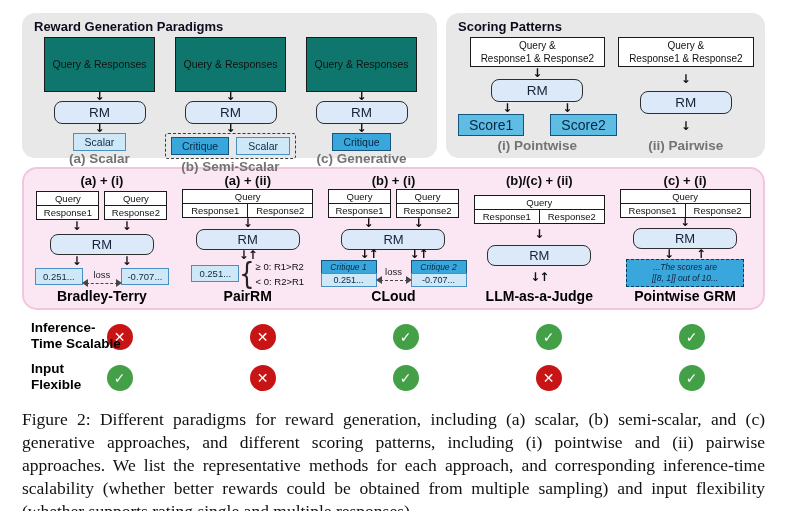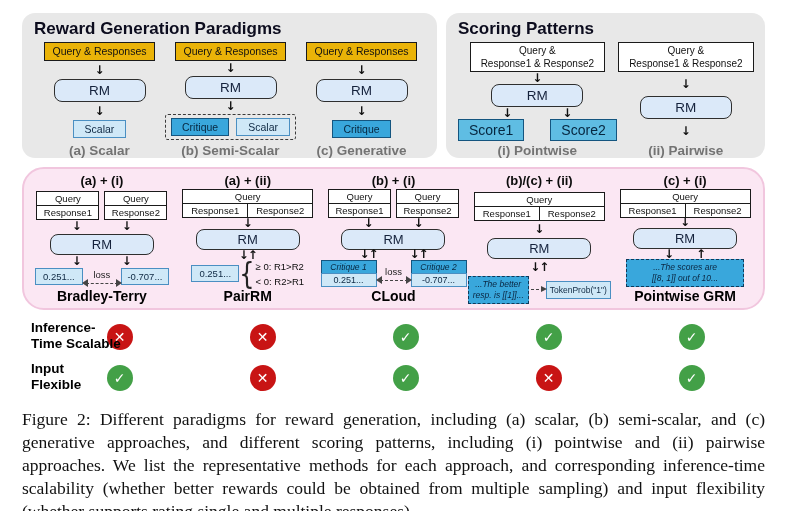--- a/index.html
+++ b/index.html
@@ -4,37 +4,37 @@
 <style>
   * { box-sizing: border-box; margin: 0; padding: 0; }
   html,body { width: 787px; background: #ffffff; font-family: "Liberation Sans", sans-serif; }
   .page { width: 787px; height: 511px; overflow: hidden; background:#fff; }
 
   
   .top-row { display:flex; gap:9px; padding:13px 22px 0 22px; }
   .panel { background:#e8e8e8; border-radius:13px; padding:6px 10px 7px 12px; height:145px; }
   .panel-left { width:415px; }
   .panel-right { flex:1; }
-  .panel-title { font-size:17px; font-weight:bold; color:#0c0c1e; margin-bottom:2px; }
+  .panel-title { font-size:13px; font-weight:bold; color:#0c0c1e; margin-bottom:2px; }
   .cols { display:flex; height:118px; }
   .pcol { flex:1; display:flex; flex-direction:column; align-items:center; justify-content:space-between; padding:1px 0; }
-  .io { background:#eab308; border:1.5px solid #1a1a1a; font-size:10.5px; color:#111; padding:2px 8px; line-height:1.25; white-space:nowrap; }
+  .io { background:#0f766e; border:1.5px solid #1a1a1a; font-size:10.5px; color:#111; padding:20px 8px; line-height:1.25; white-space:nowrap; }
   .io2 { background:#fff; border:1.5px solid #1a1a1a; font-size:10px; color:#111; padding:1px 10px; text-align:center; line-height:1.3; }
   .rm { background:#dbe9f9; border:1.4px solid #2e2e2e; border-radius:8px; width:92px; text-align:center; font-size:13.5px; color:#15223c; padding:3px 0; }
   .arr, .arrp { font-family:"DejaVu Sans", sans-serif; font-size:12px; line-height:9px; color:#111; font-weight:bold; }
   .arr-spread { display:flex; width:120px; justify-content:space-around; }
   .out-light { background:#cfe8f7; border:1.5px solid #4a8fc2; font-size:10.5px; color:#0e2842; padding:2px 11px; text-align:center; }
   .out-dark  { background:#39a7dc; border:1.5px solid #14557f; font-size:10.5px; color:#06263f; padding:2px 10px; }
   .out-score { background:#5fbde3; border:1.5px solid #14557f; font-size:14px; color:#06263f; padding:2px 10px; text-align:center; }
   .dashed-group { border:1.8px dashed #3a3a3a; border-radius:3px; padding:3px 5px; display:flex; gap:7px; }
   .sub-cap { font-weight:bold; font-size:13.5px; color:#737373; }
   .two-out { display:flex; gap:26px; }
 
   
-  .pink { margin:9px 22px 0 22px; height:143px; background:#fbe7f3; border:2px solid #f1c6de; border-radius:22px; display:flex; padding:5px 5px 4px 5px; }
+  .pink { margin:9px 22px 0 22px; height:143px; background:#fbe7f3; border:2px solid #f1c6de; border-radius:15px; display:flex; padding:5px 5px 4px 5px; }
   .mcol { flex:1; min-width:0; display:flex; flex-direction:column; align-items:center; justify-content:space-between; padding:0 1px; }
   .combo { font-weight:bold; font-size:13px; color:#0c0c0c; line-height:1.1; }
   .mname { font-weight:bold; font-size:14px; color:#000; white-space:nowrap; }
   .pair-inputs { display:flex; gap:5px; }
   .stack2 { border:1.4px solid #1a1a1a; background:#fff; width:63px; text-align:center; font-size:9.5px; color:#111; }
   .stack2 .r1 { border-bottom:1.4px solid #1a1a1a; padding:1px 0; }
   .stack2 .r2 { padding:1px 0; }
   .merged { border:1.4px solid #1a1a1a; background:#fff; width:131px; text-align:center; font-size:9.5px; color:#111; }
   .merged .q { border-bottom:1.4px solid #1a1a1a; padding:1px 0; }
   .merged .rr { display:flex; }
@@ -247,28 +247,21 @@
       <div class="merged">
         <div class="q">Query</div>
         <div class="rr">
           <span>Response1</span>
           <span>Response2</span>
         </div>
       </div>
       <span class="arr">↓</span>
       <div class="rm-s">RM</div>
       <span class="arr updown"><span>↓</span><span>↑</span></span>
-      <div class="outrow">
-        <div class="gen-box">
-          <div>...The better</div>
-          <div>resp. is [[1]]...</div>
-        </div>
-        <span class="dash-right"></span>
-        <div class="token-box">TokenProb("1")</div>
-      </div>
+      <div class="mname">LLM-as-a-Judge</div>
     </div>
 
     <div class="mcol">
       <div class="combo">(c) + (i)</div>
       <div class="merged">
         <div class="q">Query</div>
         <div class="rr">
           <span>Response1</span>
           <span>Response2</span>
         </div>

